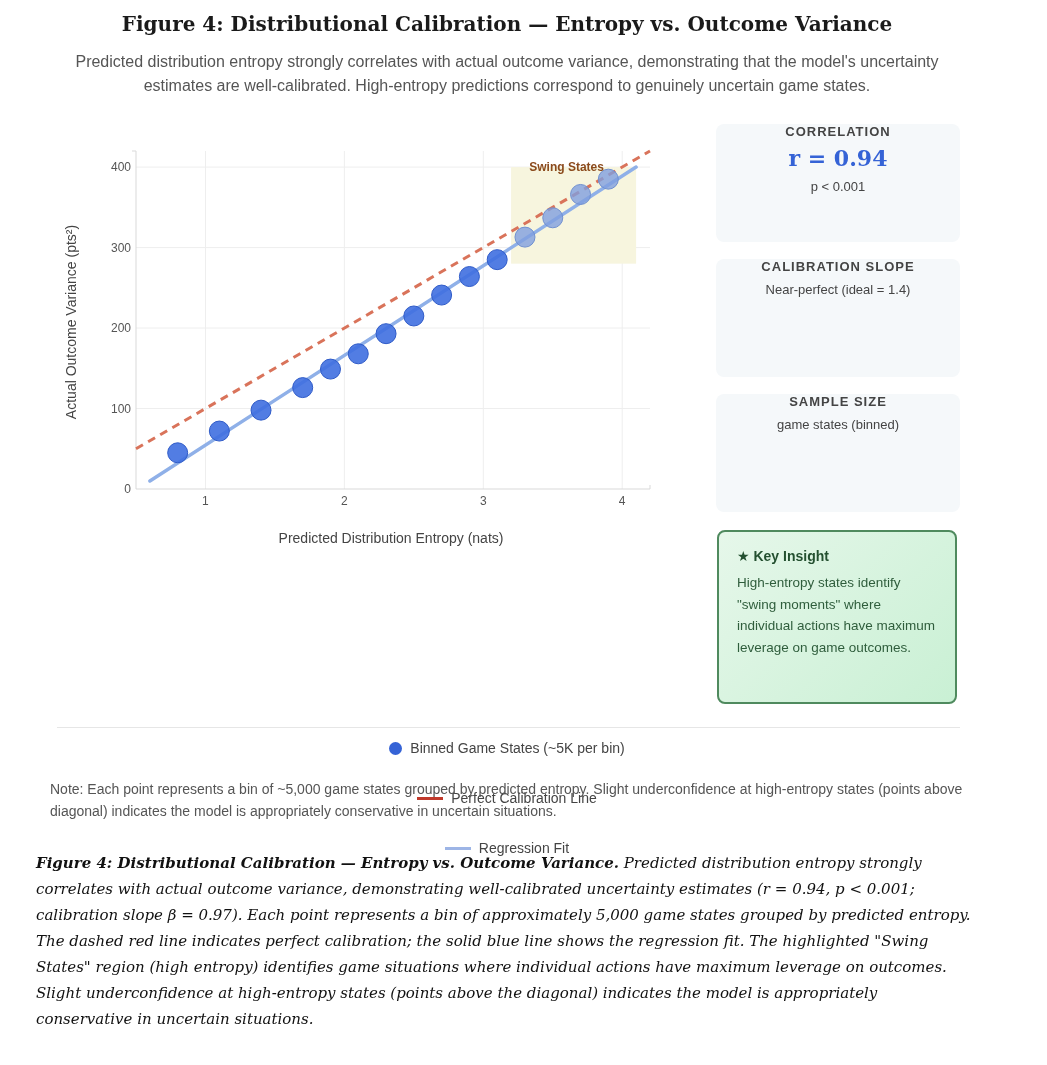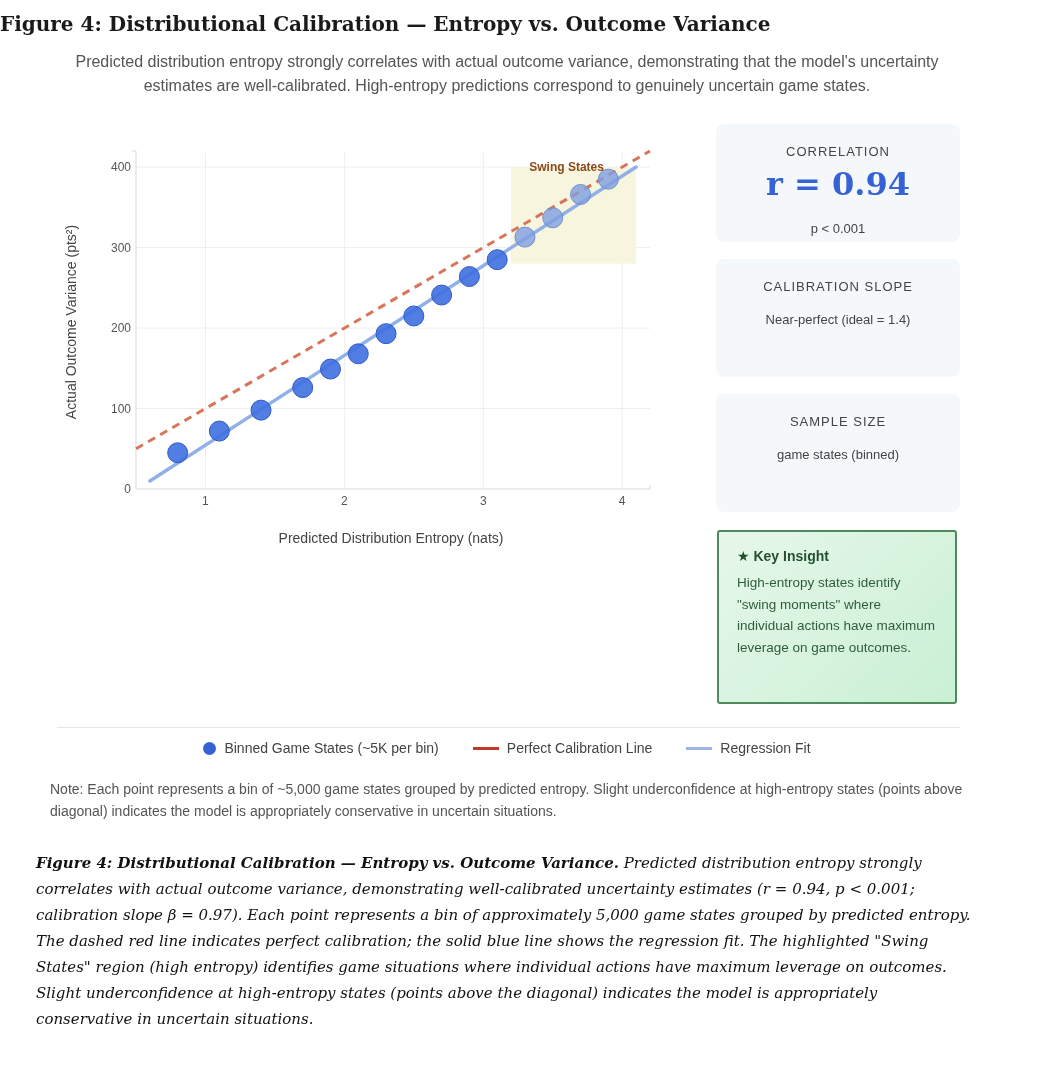--- a/index.html
+++ b/index.html
@@ -1,28 +1,28 @@
 <!DOCTYPE html>
 <html><head>
 <meta charset="utf-8">
 <style>
   html, body { margin: 0; padding: 0; background: #ffffff; }
   body { width: 1047px; height: 1065px; position: relative; overflow: hidden; font-family: "Liberation Sans", "DejaVu Sans", sans-serif; color: #333; }
-  .fig-title { position: absolute; left: 0; top: 12px; width: 1014px; text-align: left; font-family: "DejaVu Serif", "Liberation Serif", serif; font-weight: bold; font-size: 20px; color: #1a1a1a; }
+  .fig-title { position: absolute; left: 0; top: 12px; width: 1014px; text-align: center; font-family: "DejaVu Serif", "Liberation Serif", serif; font-weight: bold; font-size: 20px; color: #1a1a1a; }
   .fig-subtitle { position: absolute; left: 55px; top: 50px; width: 904px; text-align: center; font-size: 16px; line-height: 24px; color: #555; }
   #chart { position: absolute; left: 0; top: 110px; }
   .card { position: absolute; left: 716px; width: 244px; background: #f5f8fa; border-radius: 8px; text-align: center; }
-  .card-label { font-size: 13px; font-weight: normal; letter-spacing: 1px; color: #444; margin-top: 20px; }
-  .card-value { font-family: "DejaVu Serif", "Liberation Serif", serif; font-weight: bold; font-size: 32px; color: #3563d6; margin-top: 6px; }
-  .card-sub { font-size: 13px; color: #444; margin-top: 18px; }
-  .insight { position: absolute; left: 717px; top: 530px; width: 240px; height: 174px; box-sizing: border-box; padding: 16px 18px; border: 2px solid #4f8a5e; border-radius: 3px; background: linear-gradient(135deg, #e6f7ea 0%, #c9f0d4 100%); color: #2b5a36; }
+  .card-label { font-size: 13px; font-weight: bold; letter-spacing: 1px; color: #444; }
+  .card-value { font-family: "DejaVu Serif", "Liberation Serif", serif; font-weight: bold; font-size: 22px; color: #3563d6; margin-top: 6px; }
+  .card-sub { font-size: 13px; color: #444; margin-top: 8px; }
+  .insight { position: absolute; left: 717px; top: 530px; width: 240px; height: 174px; box-sizing: border-box; padding: 16px 18px; border: 2px solid #4f8a5e; border-radius: 8px; background: linear-gradient(135deg, #e6f7ea 0%, #c9f0d4 100%); color: #2b5a36; }
   .insight-title { font-size: 14px; font-weight: bold; color: #245030; }
   .insight-text { font-size: 13.5px; line-height: 21.5px; margin-top: 8px; color: #2f5d3c; }
   .divider { position: absolute; left: 57px; top: 727px; width: 903px; height: 1px; background: #e6e6e6; }
-  .legend { position: absolute; left: 0; top: 740px; width: 1014px; display: flex; justify-content: center; align-items: center; gap: 34px; font-size: 14px; color: #444; }
+  .legend { position: absolute; left: 0; top: 740px; width: 1014px; display: flex; justify-content: center; align-items: center; gap: 34px; font-size: 14px; color: #444; flex-direction: column; }
   .legend-item { display: flex; align-items: center; gap: 8px; }
   .legend-dot { width: 13px; height: 13px; border-radius: 50%; background: #3563d6; display: inline-block; }
   .legend-line { width: 26px; height: 3px; display: inline-block; }
   .note { position: absolute; left: 50px; top: 778px; width: 915px; text-align: left; font-size: 14px; line-height: 22px; color: #555; }
   .caption { position: absolute; left: 36px; top: 850px; width: 940px; font-family: "DejaVu Serif", "Liberation Serif", serif; font-style: italic; font-size: 15px; line-height: 26px; color: #111; }
   .caption b { font-weight: bold; }
   svg text { font-family: "Liberation Sans", "DejaVu Sans", sans-serif; }
 </style>
 </head>
 <body>

